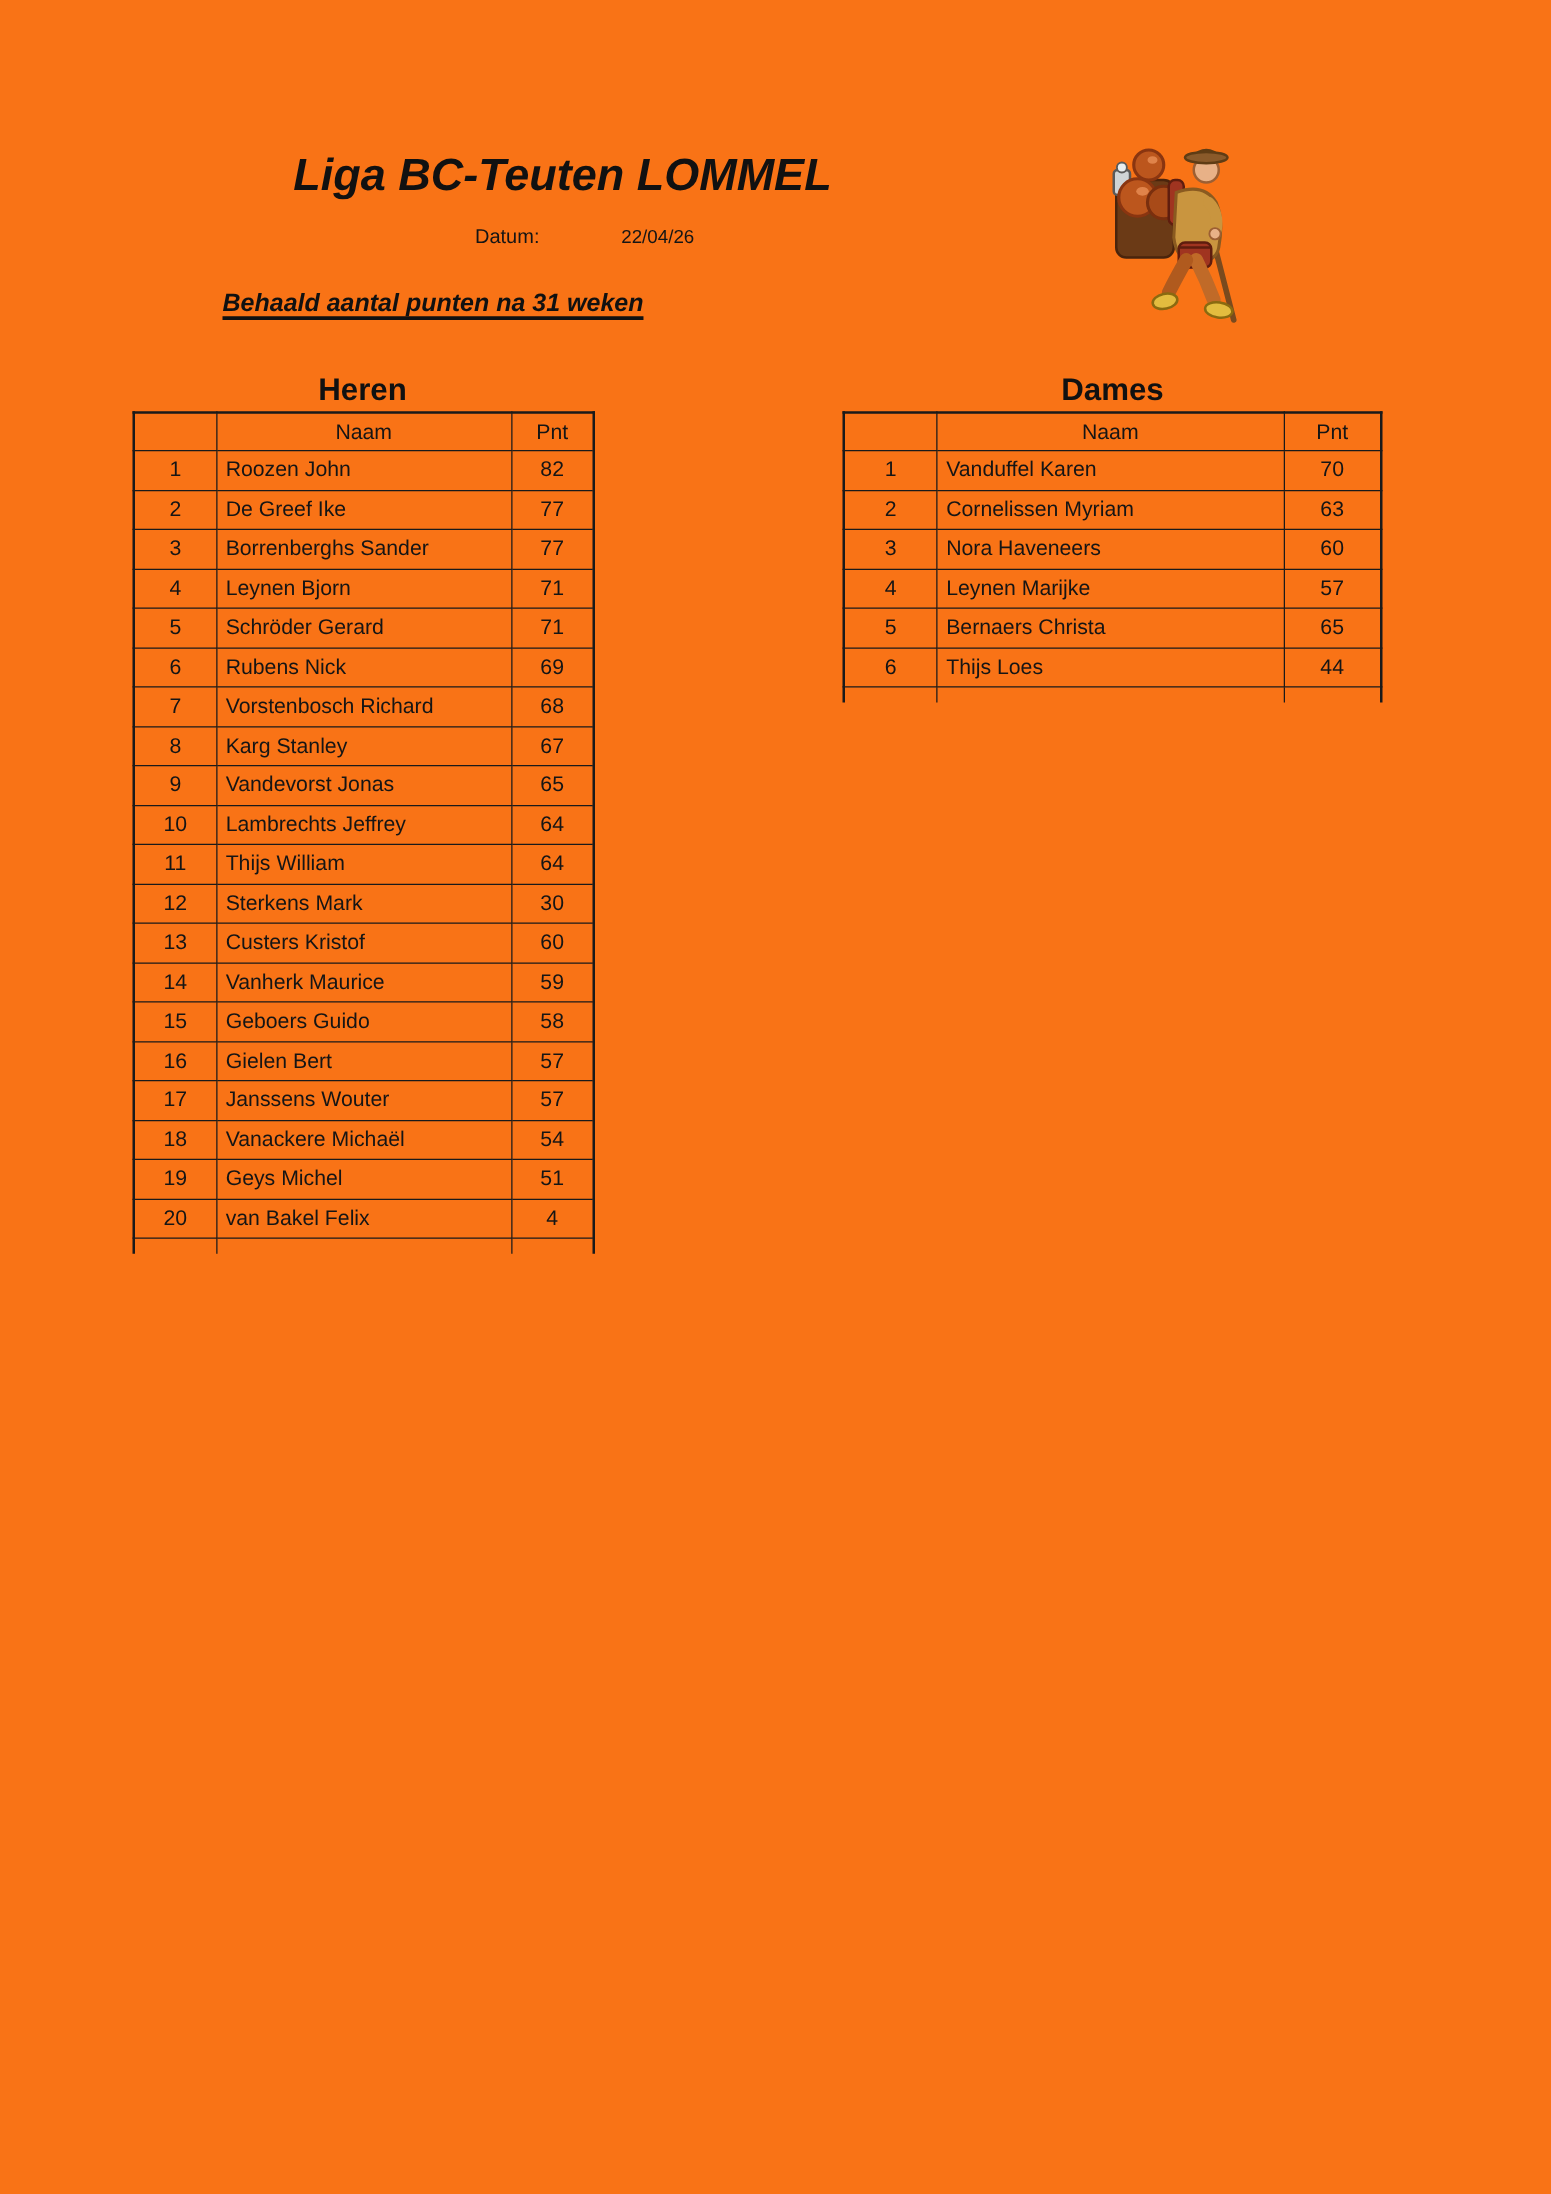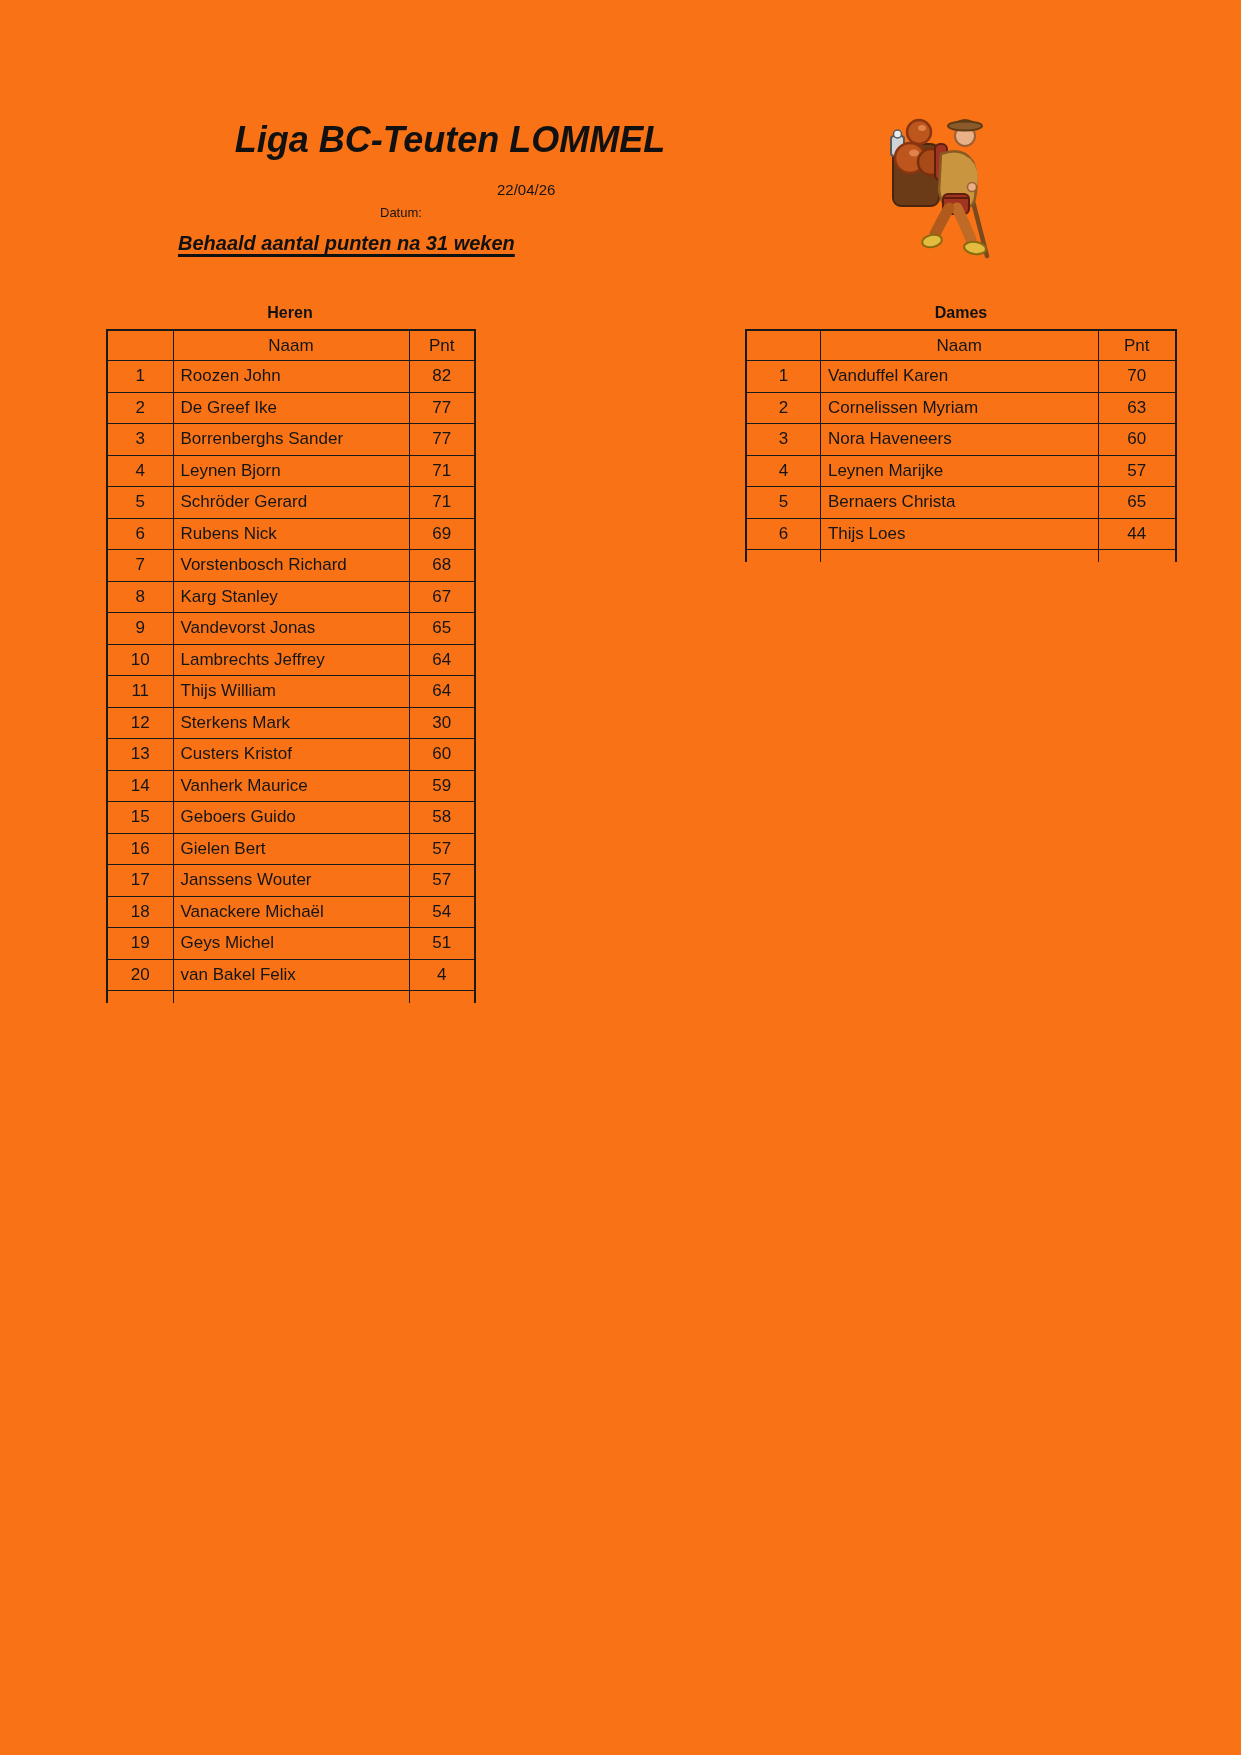--- a/index.html
+++ b/index.html
@@ -25,22 +25,21 @@
     font-weight: bold;
     font-style: italic;
     color: #111;
     white-space: nowrap;
   }
 
   .datum-label {
     position: absolute;
     left: 380px;
     top: 181px;
-    font-size: 13px;
-    margin-top: 24px;
+    font-size: 16px;
   }
   .datum-value {
     position: absolute;
     left: 497px;
     top: 181px;
     font-size: 15px;
   }
 
   .subtitle {
     position: absolute;
@@ -61,26 +60,26 @@
   .logo {
     position: absolute;
     left: 883px;
     top: 110px;
     width: 122px;
     height: 152px;
   }
 
   .block { position: absolute; top: 300px; }
   .block-heren { left: 106px;  width: 368px; }
-  .block-dames { left: 715px;  width: 432px; padding-left: 30px; }
+  .block-dames { left: 644px;  width: 432px; padding-left: 30px; }
 
   .block h3 {
     margin: 0 0 4px 0;
     text-align: center;
-    font-size: 16px;
+    font-size: 25px;
     line-height: 25px;
     font-weight: bold;
     color: #111;
   }
 
   table.score {
     border-collapse: collapse;
     table-layout: fixed;
     width: 100%;
     border-top: 2.5px solid #1a1a1a;

